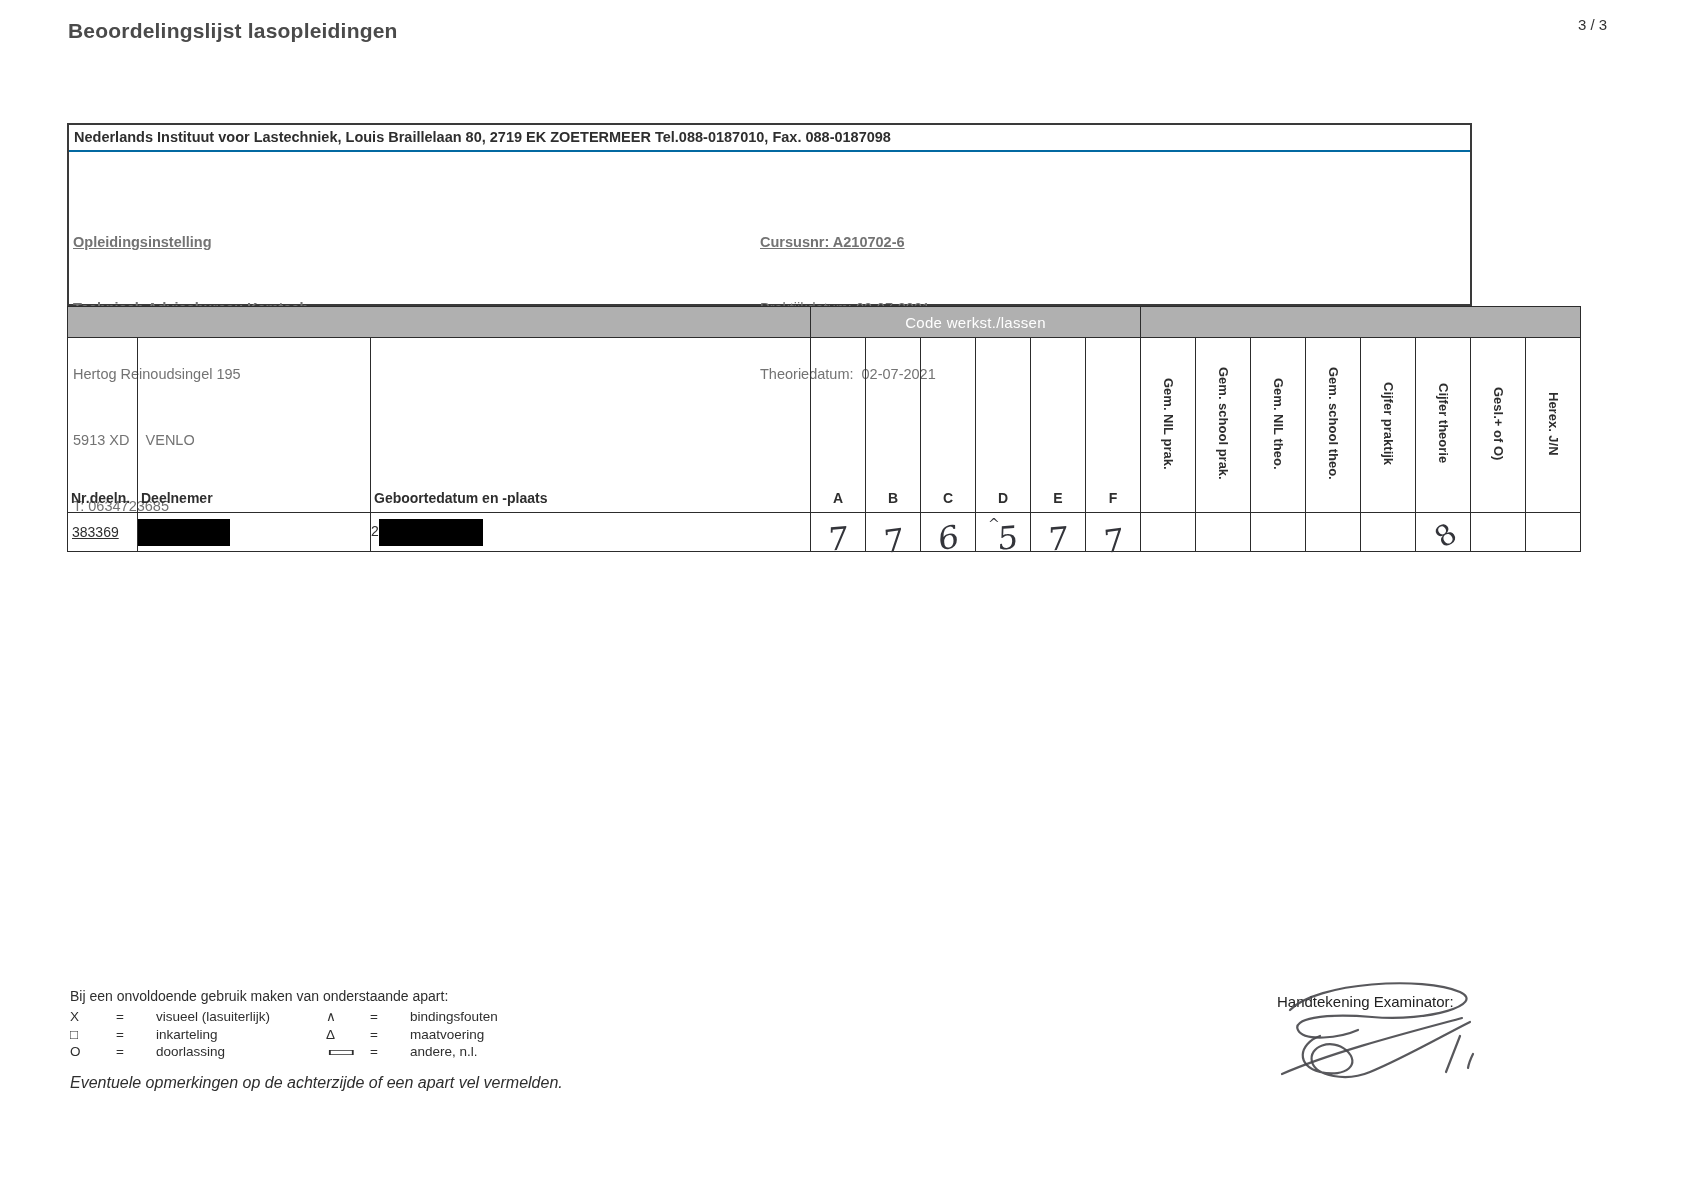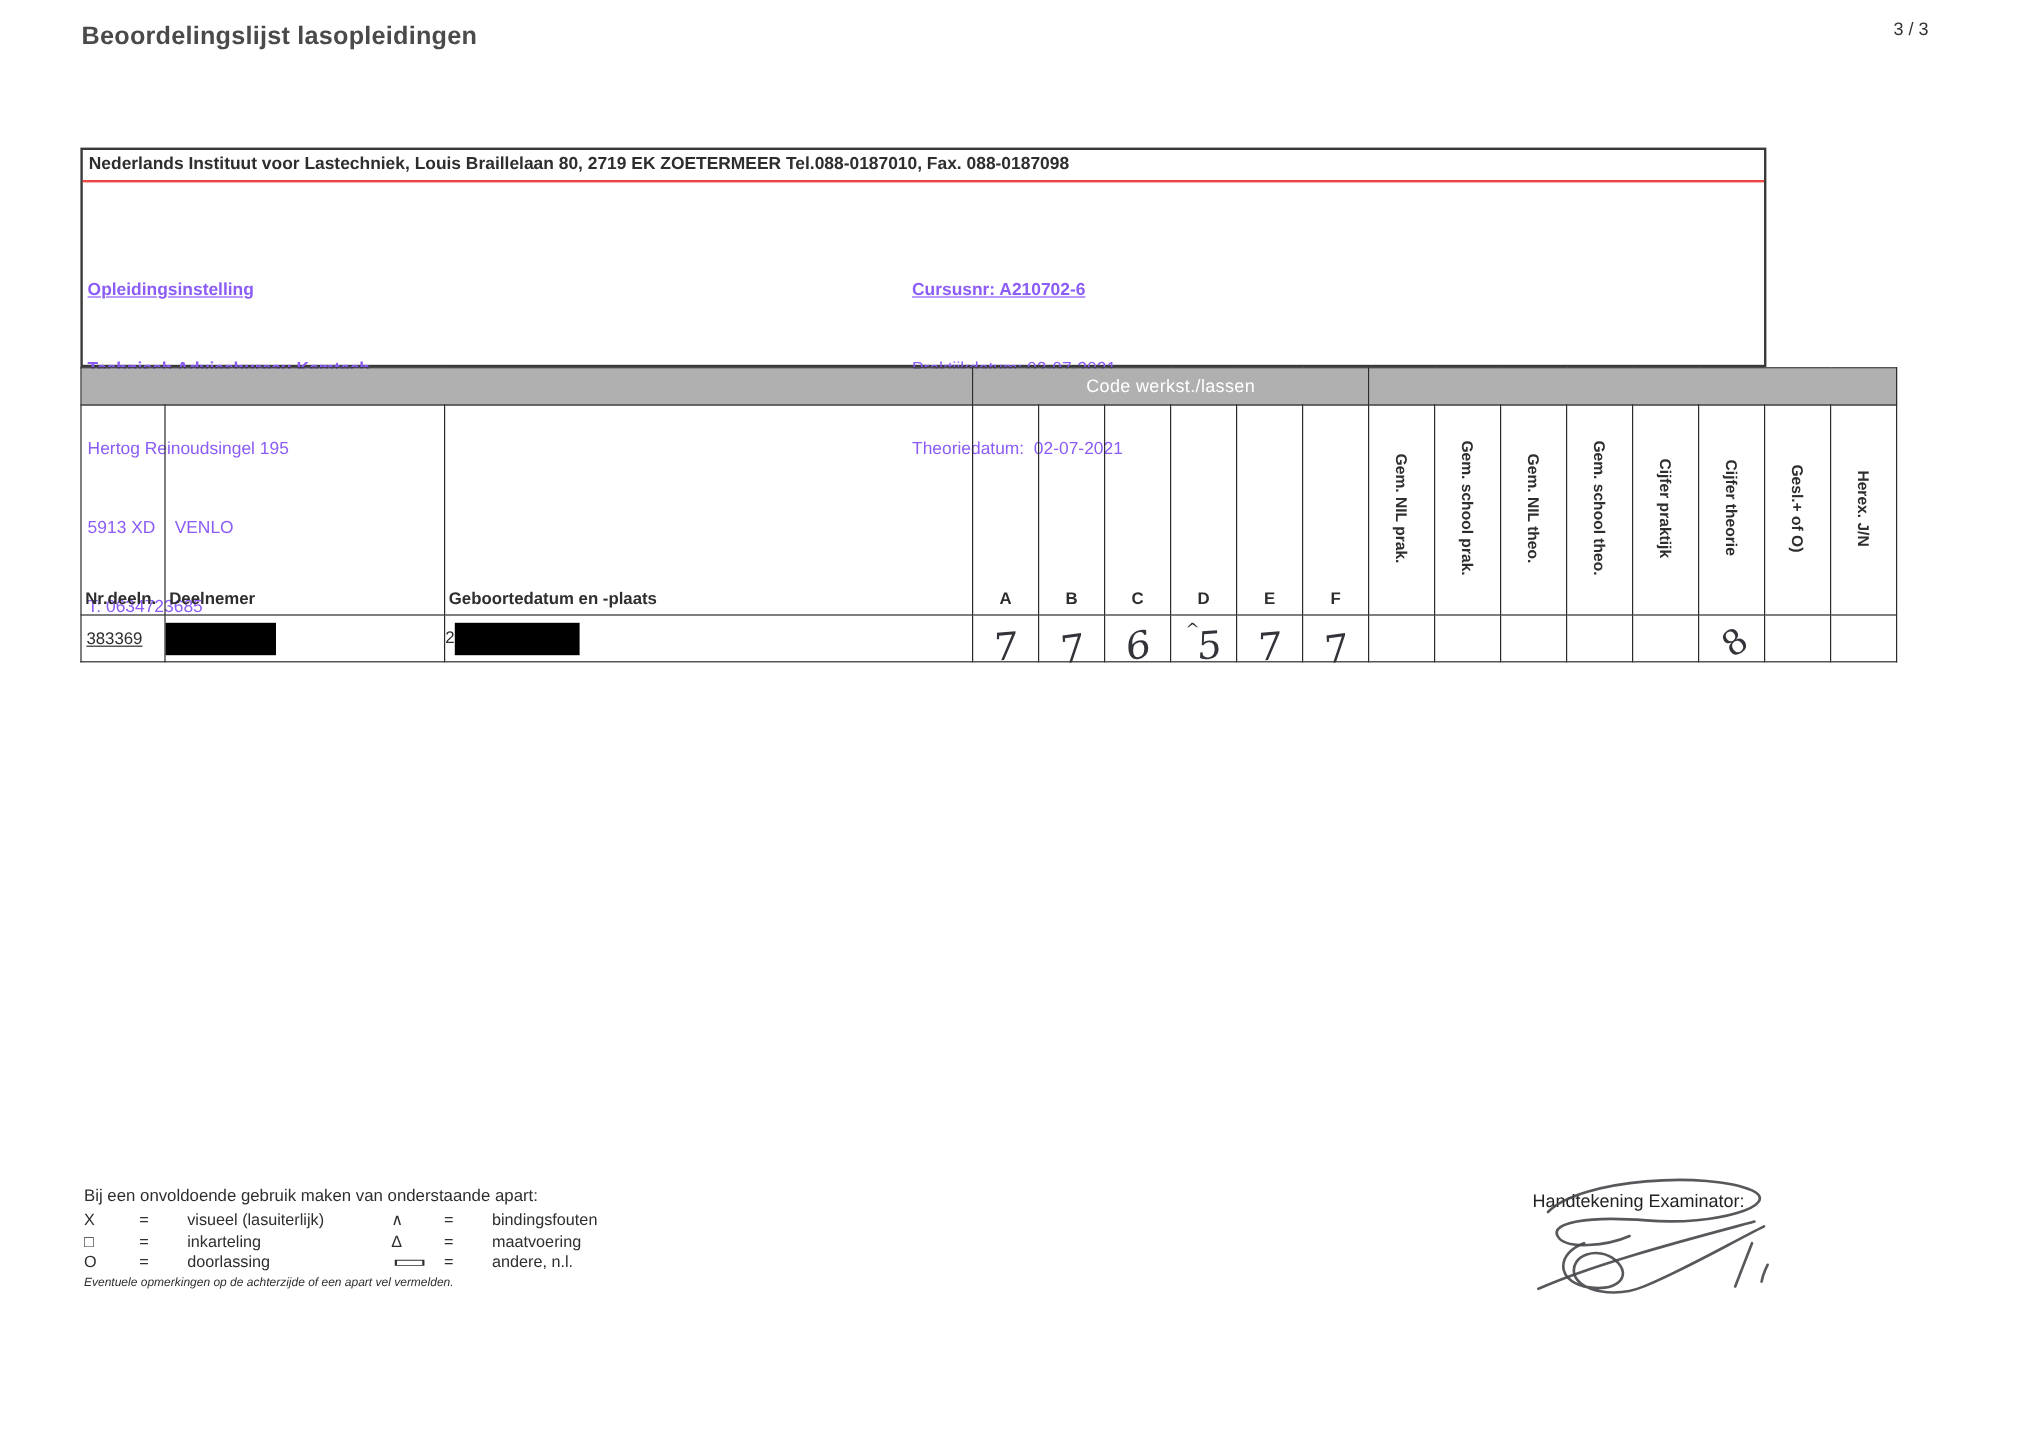--- a/index.html
+++ b/index.html
@@ -4,23 +4,23 @@
 <style>
   * { margin:0; padding:0; box-sizing:border-box; }
   body { font-family:"Liberation Sans", sans-serif; background:#ffffff; }
   .page { position:relative; width:1684px; height:1191px; background:#ffffff; overflow:hidden; color:#333; }
 
   .page-title { position:absolute; left:68px; top:19px; font-size:21px; font-weight:bold; color:#4a4a4a; letter-spacing:.2px; }
   .page-number { position:absolute; left:1578px; top:16px; font-size:15px; color:#333; }
 
   
   .form-box { position:absolute; left:67px; top:123px; width:1405px; height:183px; border:2px solid #3a3a3a; }
-  .inst-row { border-bottom:2px solid #ef4444; padding:4px 5px 5px 5px; font-size:14.5px; font-weight:bold; color:#2e2e2e; }
+  .inst-row { border-bottom:2px solid #0369a1; padding:4px 5px 5px 5px; font-size:14.5px; font-weight:bold; color:#2e2e2e; }
   .mig-row { padding:6px 5px 0 5px; font-size:16px; font-weight:bold; color:#2e2e2e; }
-  .info-col { position:absolute; top:62px; font-size:14.5px; color:#8b5cf6; line-height:22px; white-space:pre; }
+  .info-col { position:absolute; top:62px; font-size:14.5px; color:#737373; line-height:22px; white-space:pre; }
   .info-col .sec-label { font-weight:bold; text-decoration:underline; }
   .info-col .bold { font-weight:bold; }
   .col-opleiding { left:4px; }
   .col-cursus { left:691px; }
   .col-exam { left:1046px; }
   .redact-exam { width:140px; height:45px; background:#000; margin-top:4px; }
 
   
   table.grid { position:absolute; left:67px; top:306px; border-collapse:collapse; table-layout:fixed; width:1513px; }
   table.grid td { border:1px solid #2c2c2c; font-size:14px; color:#2e2e2e; overflow:visible; }
@@ -46,21 +46,21 @@
   
   .legend { position:absolute; left:70px; top:988px; font-size:13.5px; color:#2e2e2e; }
   .legend-intro { font-size:14px; margin-bottom:4px; }
   .legend-row { display:flex; line-height:17.5px; }
   .lsym { width:46px; }
   .leq { width:40px; }
   .llab { width:170px; }
   .lsym2 { width:44px; text-align:left; }
   .leq2 { width:40px; }
   .stretch { display:inline-block; transform:scaleX(2.4); transform-origin:left center; }
-  .legend-foot { margin-top:3px; font-style:italic; font-size:10px; }
+  .legend-foot { margin-top:13px; font-style:italic; font-size:16px; }
 
   
   .sig-label { position:absolute; left:1277px; top:993px; font-size:15px; color:#222; }
   .sig-svg { position:absolute; left:1262px; top:972px; width:225px; height:120px; pointer-events:none; }
   .sig-svg path { fill:none; stroke:#46464a; stroke-width:2.2; stroke-linecap:round; opacity:.9; }
 </style>
 </head>
 <body>
 
 <div class="page">

